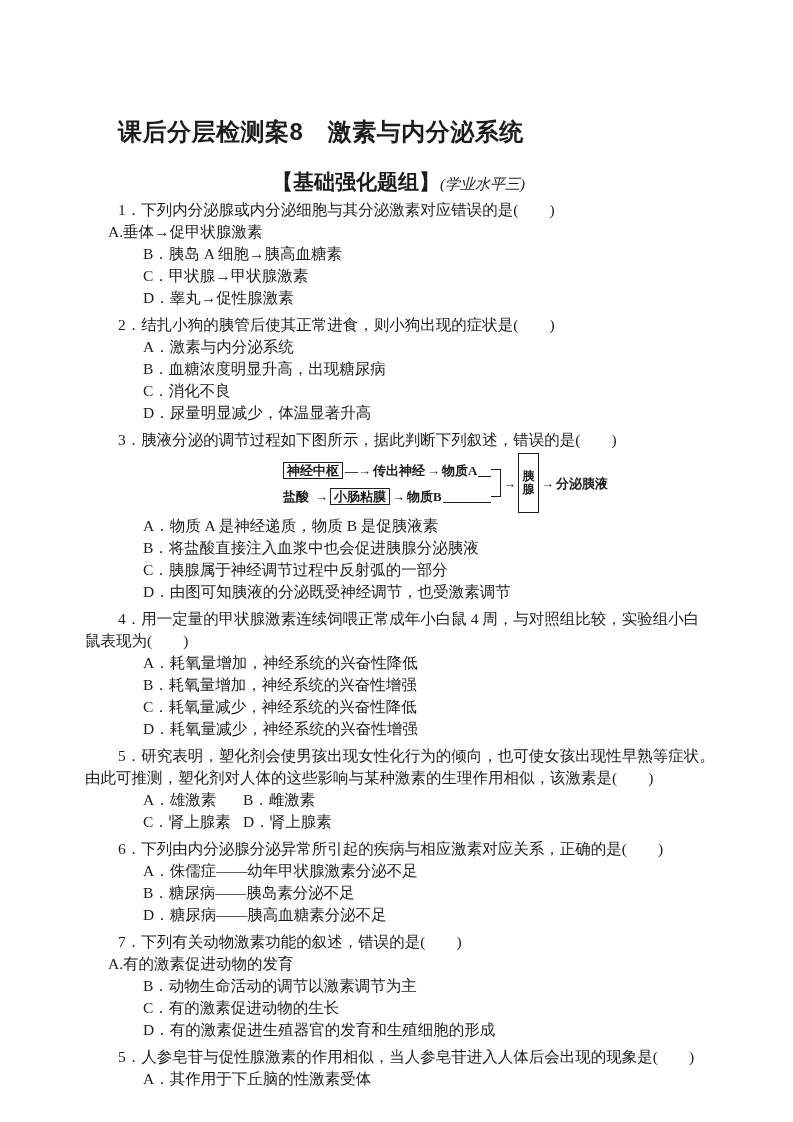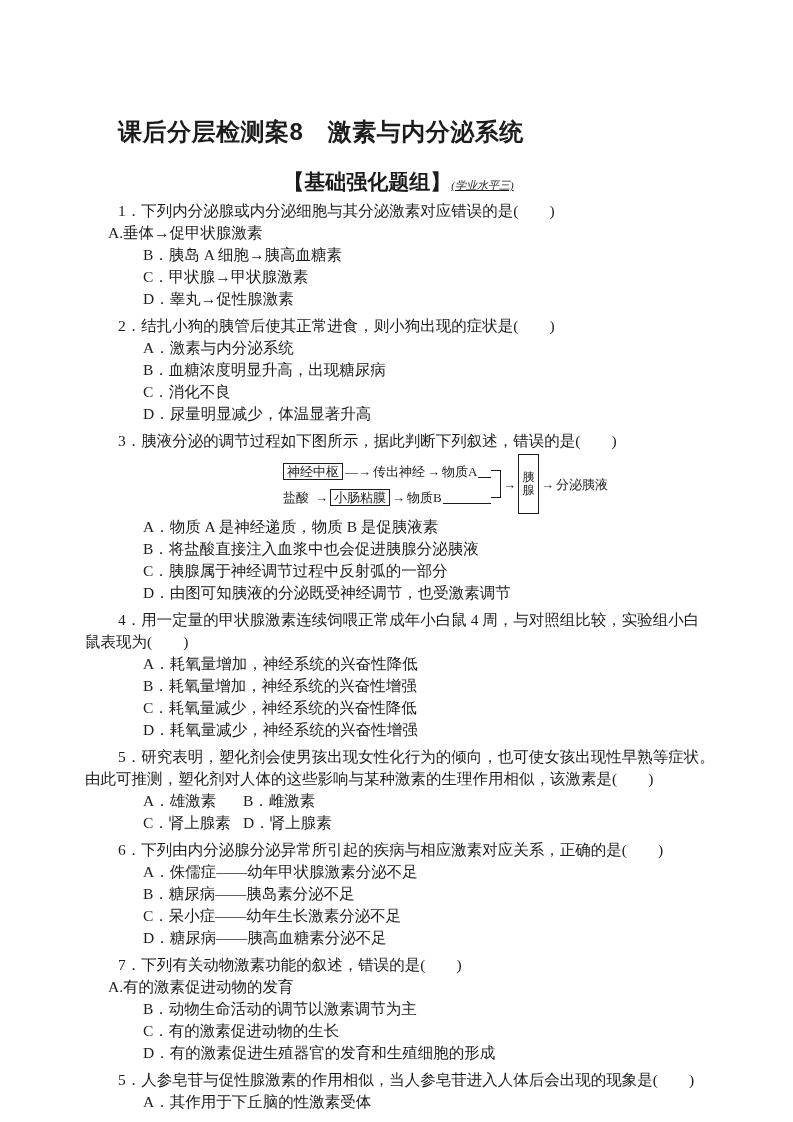--- a/index.html
+++ b/index.html
@@ -27,34 +27,34 @@
     margin-top:26px;
     text-align:center;
     line-height:20px;
     white-space:nowrap;
   }
   .section-heading .group{
     font-family:"Liberation Sans","DejaVu Sans",sans-serif;
     font-weight:bold;font-size:21px;
   }
   .section-heading .note{
-    font-style:italic;font-size:11px;text-decoration:underline;
+    font-style:italic;font-size:15px;
   }
   .qa{margin-top:5px;}
   .stem{ text-indent:33px; white-space:nowrap; }
   .stem-cont{ text-indent:0; white-space:nowrap; }
   .opt{ padding-left:58px; white-space:nowrap; }
   .opt-tight{ padding-left:23px; }
   .opt-pair .cell1{ display:inline-block; width:100px; }
   
   .diagram{
     margin:5px 0 5px 198px;
     height:54px;
     display:flex;align-items:center;
-    font-size:13px;line-height:15px;
+    font-size:13px;line-height:15px;font-weight:bold;
   }
   .dg-left{ width:208px; }
   .dg-row{ display:flex; align-items:center; height:26px; }
   .dg-box{
     border:1px solid #1c1c1c;
     padding:0 3px;
     white-space:nowrap;
   }
   .dg-arrow{ padding:0 2px; white-space:nowrap; }
   .dg-text{ white-space:nowrap; }
@@ -154,21 +154,20 @@
     </div>
     <div class="opt opt-pair">
       <span class="cell1">C．肾上腺素</span><span>D．肾上腺素</span>
     </div>
   </div>
 
   <div class="qa">
     <div class="stem">6．下列由内分泌腺分泌异常所引起的疾病与相应激素对应关系，正确的是(　　)</div>
     <div class="opt">A．侏儒症——幼年甲状腺激素分泌不足</div>
     <div class="opt">B．糖尿病——胰岛素分泌不足</div>
-    <div class="opt">C．呆小症——幼年生长激素分泌不足</div>
     <div class="opt">D．糖尿病——胰高血糖素分泌不足</div>
   </div>
 
   <div class="qa">
     <div class="stem">7．下列有关动物激素功能的叙述，错误的是(　　)</div>
     <div class="opt opt-tight">A.有的激素促进动物的发育</div>
     <div class="opt">B．动物生命活动的调节以激素调节为主</div>
     <div class="opt">C．有的激素促进动物的生长</div>
     <div class="opt">D．有的激素促进生殖器官的发育和生殖细胞的形成</div>
   </div>

